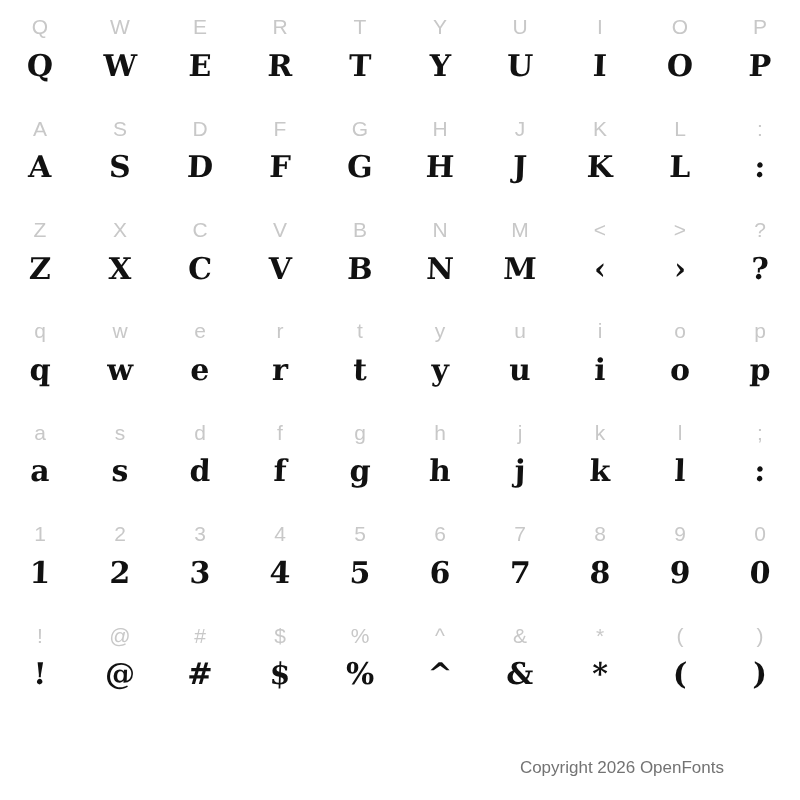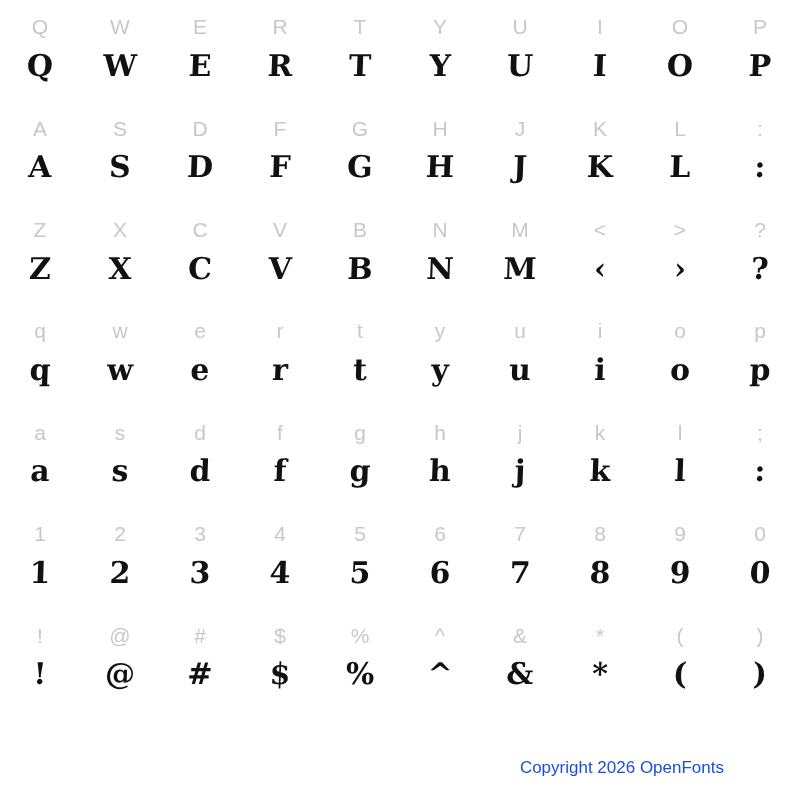--- a/index.html
+++ b/index.html
@@ -70,21 +70,21 @@
     transform: skewX(-2deg);
   }
   .footer {
     position: absolute;
     left: 0;
     top: 758px;
     width: 800px;
     text-align: right;
     padding-right: 76px;
     box-sizing: border-box;
-    color: #1d4ed8;
+    color: #737373;
     font-size: 17px;
     font-family: "Liberation Sans", sans-serif;
   }
 </style>
 </head>
 <body>
 
 <div id="sheet">
 
   <div class="grid">

